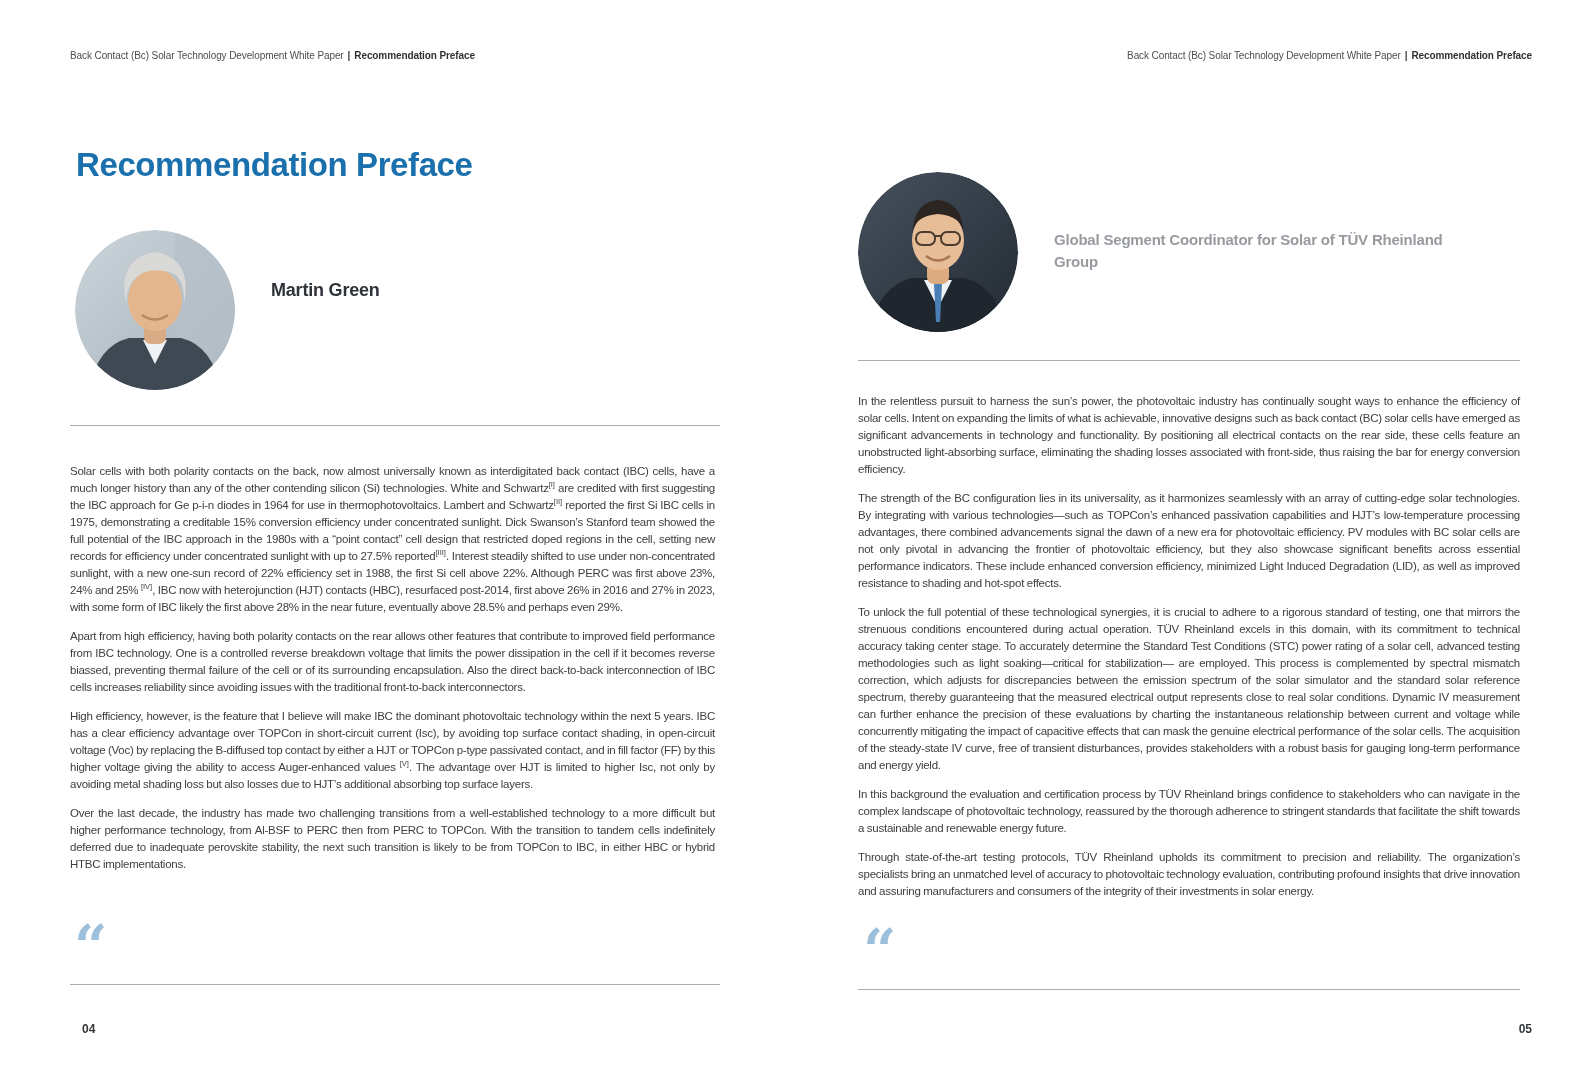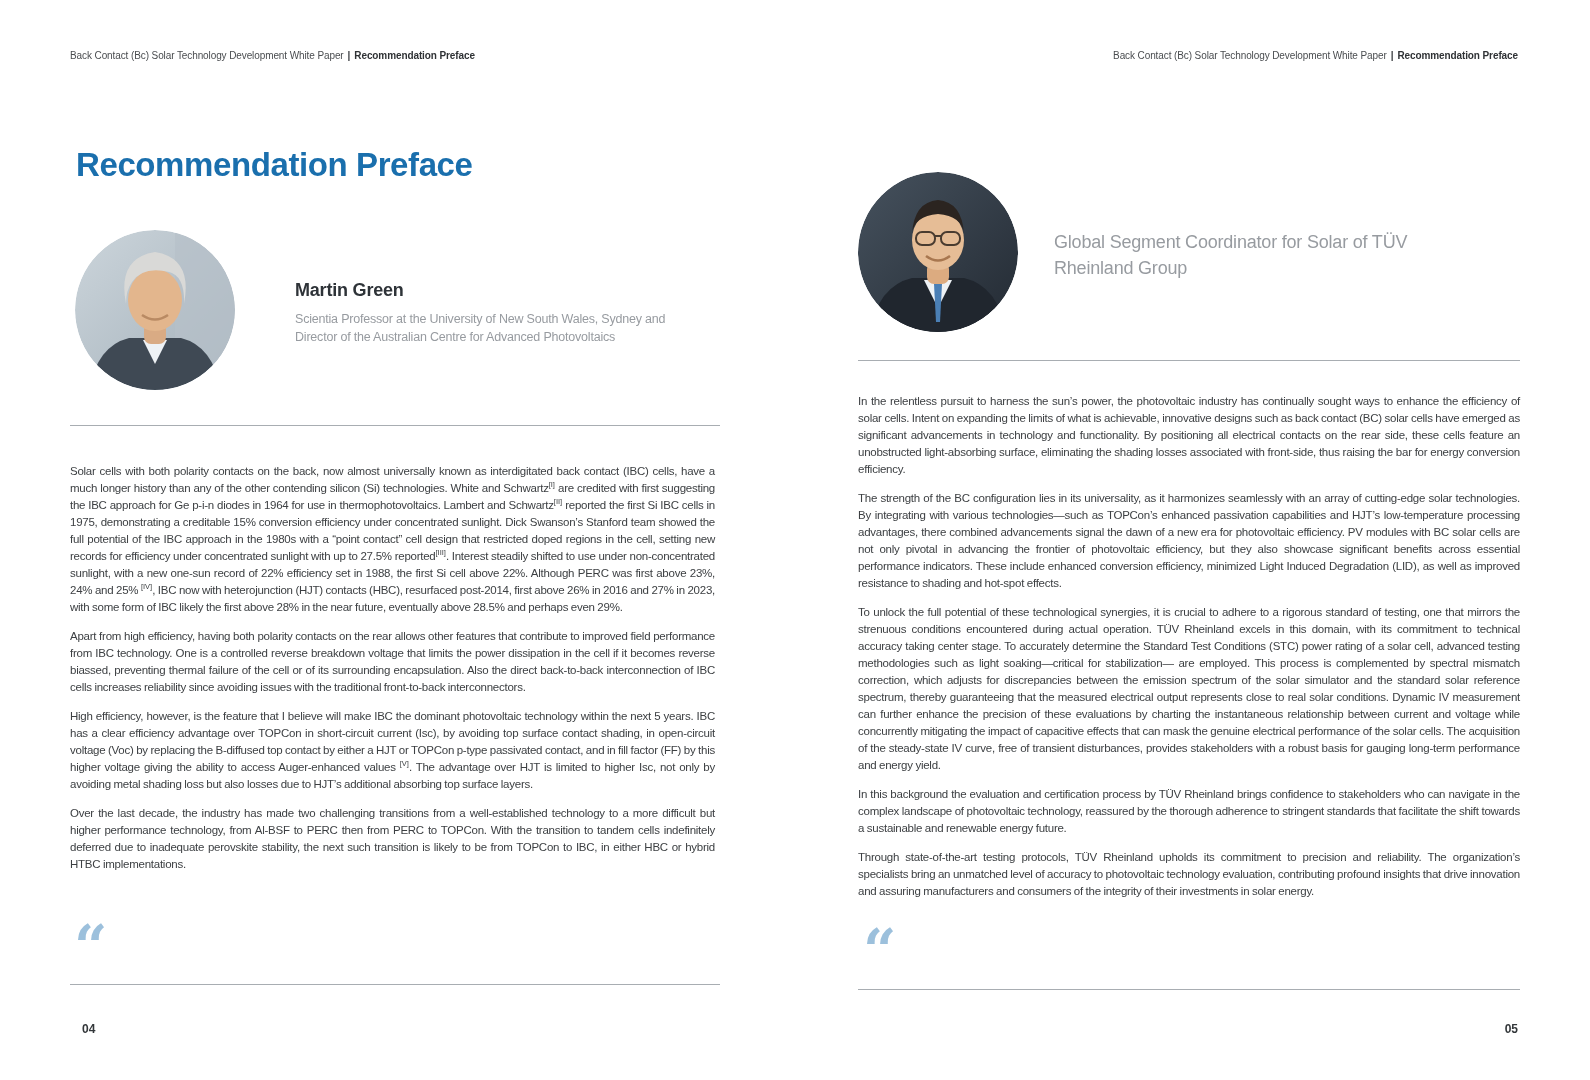--- a/index.html
+++ b/index.html
@@ -1,51 +1,51 @@
 <!DOCTYPE html>
 <html><head>
 <meta charset="utf-8">
 <style>
   html,body{margin:0;padding:0;background:#ffffff;}
   .spread{
     position:relative;width:1590px;height:1080px;background:#ffffff;
     font-family:"Liberation Sans",sans-serif;color:#3d4043;overflow:hidden;
     outline:1px solid #ececec;
   }
-  .page{position:absolute;top:0;width:795px;height:1080px;}
+  .page{position:absolute;top:0;width:795px;height:1080px;padding-left:14px;}
   .page-left{left:0;}
   .page-right{left:795px;}
 
   .running-header{
     position:absolute;top:50px;font-size:10px;letter-spacing:-0.1px;color:#4a4d50;white-space:nowrap;
   }
   .rh-left{left:70px;}
   .rh-right{right:72px;text-align:right;}
   .rh-sep{margin:0 4px;font-weight:bold;color:#3a3d40;}
   .rh-bold{font-weight:bold;color:#2f3235;}
 
   .page-title{
     position:absolute;left:76px;top:146px;margin:0;
     font-size:33px;font-weight:bold;color:#1a6fad;letter-spacing:-0.4px;
   }
 
   .author-block{position:absolute;display:flex;}
-  .author-left{left:75px;top:230px;gap:24px;}
+  .author-left{left:75px;top:230px;}
   .author-right{left:63px;top:172px;}
   .avatar{width:160px;height:160px;border-radius:50%;overflow:hidden;flex:0 0 160px;}
   .avatar svg{display:block;}
   .author-meta{margin-left:36px;}
   .author-left .author-meta{padding-top:50px;width:400px;}
   .author-right .author-meta{padding-top:48px;width:420px;}
   .author-name{font-weight:bold;color:#2e3338;letter-spacing:-0.2px;}
   .author-left .author-name{font-size:18px;}
   .author-right .author-name{font-size:19px;}
   .author-role{margin-top:9px;color:#979ba0;line-height:1.45;letter-spacing:-0.2px;}
   .author-left .author-role{font-size:12.5px;}
-  .author-right .author-role{font-size:18px;}
+  .author-right .author-role{font-size:15px;font-weight:bold;}
 
   .rule{position:absolute;border:none;border-top:1px solid #a8adb2;margin:0;}
   .rule-top-left{left:70px;width:650px;top:425px;}
   .rule-bottom-left{left:70px;width:650px;top:984px;}
   .rule-top-right{left:63px;width:662px;top:360px;}
   .rule-bottom-right{left:63px;width:662px;top:989px;}
 
   .body-text{position:absolute;text-align:justify;color:#3d4043;
     font-size:11.5px;line-height:17px;letter-spacing:-0.25px;word-spacing:-0.3px;}
   .body-left{left:70px;top:455px;width:645px;}
@@ -95,21 +95,20 @@
             <path d="M68 110 L80 134 L92 110 Z" fill="#eef2f5"></path>
             <rect x="69" y="92" width="22" height="22" rx="7" fill="#d9ab84"></rect>
             <ellipse cx="80" cy="70" rx="27" ry="31" fill="#e3b68d"></ellipse>
             <path d="M67 85 Q80 94 93 85" stroke="#b98a63" stroke-width="2.5" fill="none"></path>
             <path d="M51 74 Q42 28 80 22 Q118 28 109 74 Q110 46 94 42 Q68 36 57 52 Q51 60 51 74 Z" fill="#d9d9d7"></path>
           </g>
         </svg>
       </div>
       <div class="author-meta">
         <div class="author-name">Martin Green</div>
-        <div class="author-role">Scientia Professor at the University of New South Wales, Sydney and Director of the Australian Centre for Advanced Photovoltaics</div>
       </div>
     </div>
 
     <hr class="rule rule-top-left">
 
     <div class="body-text body-left">
         <p>Solar cells with both polarity contacts on the back, now almost universally known as interdigitated back contact (IBC) cells, have a much longer history than any of the other contending silicon (Si) technologies. White and Schwartz<sup>[I]</sup> are credited with first suggesting the IBC approach for Ge p-i-n diodes in 1964 for use in thermophotovoltaics. Lambert and Schwartz<sup>[II]</sup> reported the first Si IBC cells in 1975, demonstrating a creditable 15% conversion efficiency under concentrated sunlight. Dick Swanson’s Stanford team showed the full potential of the IBC approach in the 1980s with a “point contact” cell design that restricted doped regions in the cell, setting new records for efficiency under concentrated sunlight with up to 27.5% reported<sup>[III]</sup>. Interest steadily shifted to use under non-concentrated sunlight, with a new one-sun record of 22% efficiency set in 1988, the first Si cell above 22%. Although PERC was first above 23%, 24% and 25% <sup>[IV]</sup>, IBC now with heterojunction (HJT) contacts (HBC), resurfaced post-2014, first above 26% in 2016 and 27% in 2023, with some form of IBC likely the first above 28% in the near future, eventually above 28.5% and perhaps even 29%.</p>
         <p>Apart from high efficiency, having both polarity contacts on the rear allows other features that contribute to improved field performance from IBC technology. One is a controlled reverse breakdown voltage that limits the power dissipation in the cell if it becomes reverse biassed, preventing thermal failure of the cell or of its surrounding encapsulation. Also the direct back-to-back interconnection of IBC cells increases reliability since avoiding issues with the traditional front-to-back interconnectors.</p>
         <p>High efficiency, however, is the feature that I believe will make IBC the dominant photovoltaic technology within the next 5 years. IBC has a clear efficiency advantage over TOPCon in short-circuit current (Isc), by avoiding top surface contact shading, in open-circuit voltage (Voc) by replacing the B-diffused top contact by either a HJT or TOPCon p-type passivated contact, and in fill factor (FF) by this higher voltage giving the ability to access Auger-enhanced values <sup>[V]</sup>. The advantage over HJT is limited to higher Isc, not only by avoiding metal shading loss but also losses due to HJT’s additional absorbing top surface layers.</p>
         <p>Over the last decade, the industry has made two challenging transitions from a well-established technology to a more difficult but higher performance technology, from Al-BSF to PERC then from PERC to TOPCon. With the transition to tandem cells indefinitely deferred due to inadequate perovskite stability, the next such transition is likely to be from TOPCon to IBC, in either HBC or hybrid HTBC implementations.</p>

